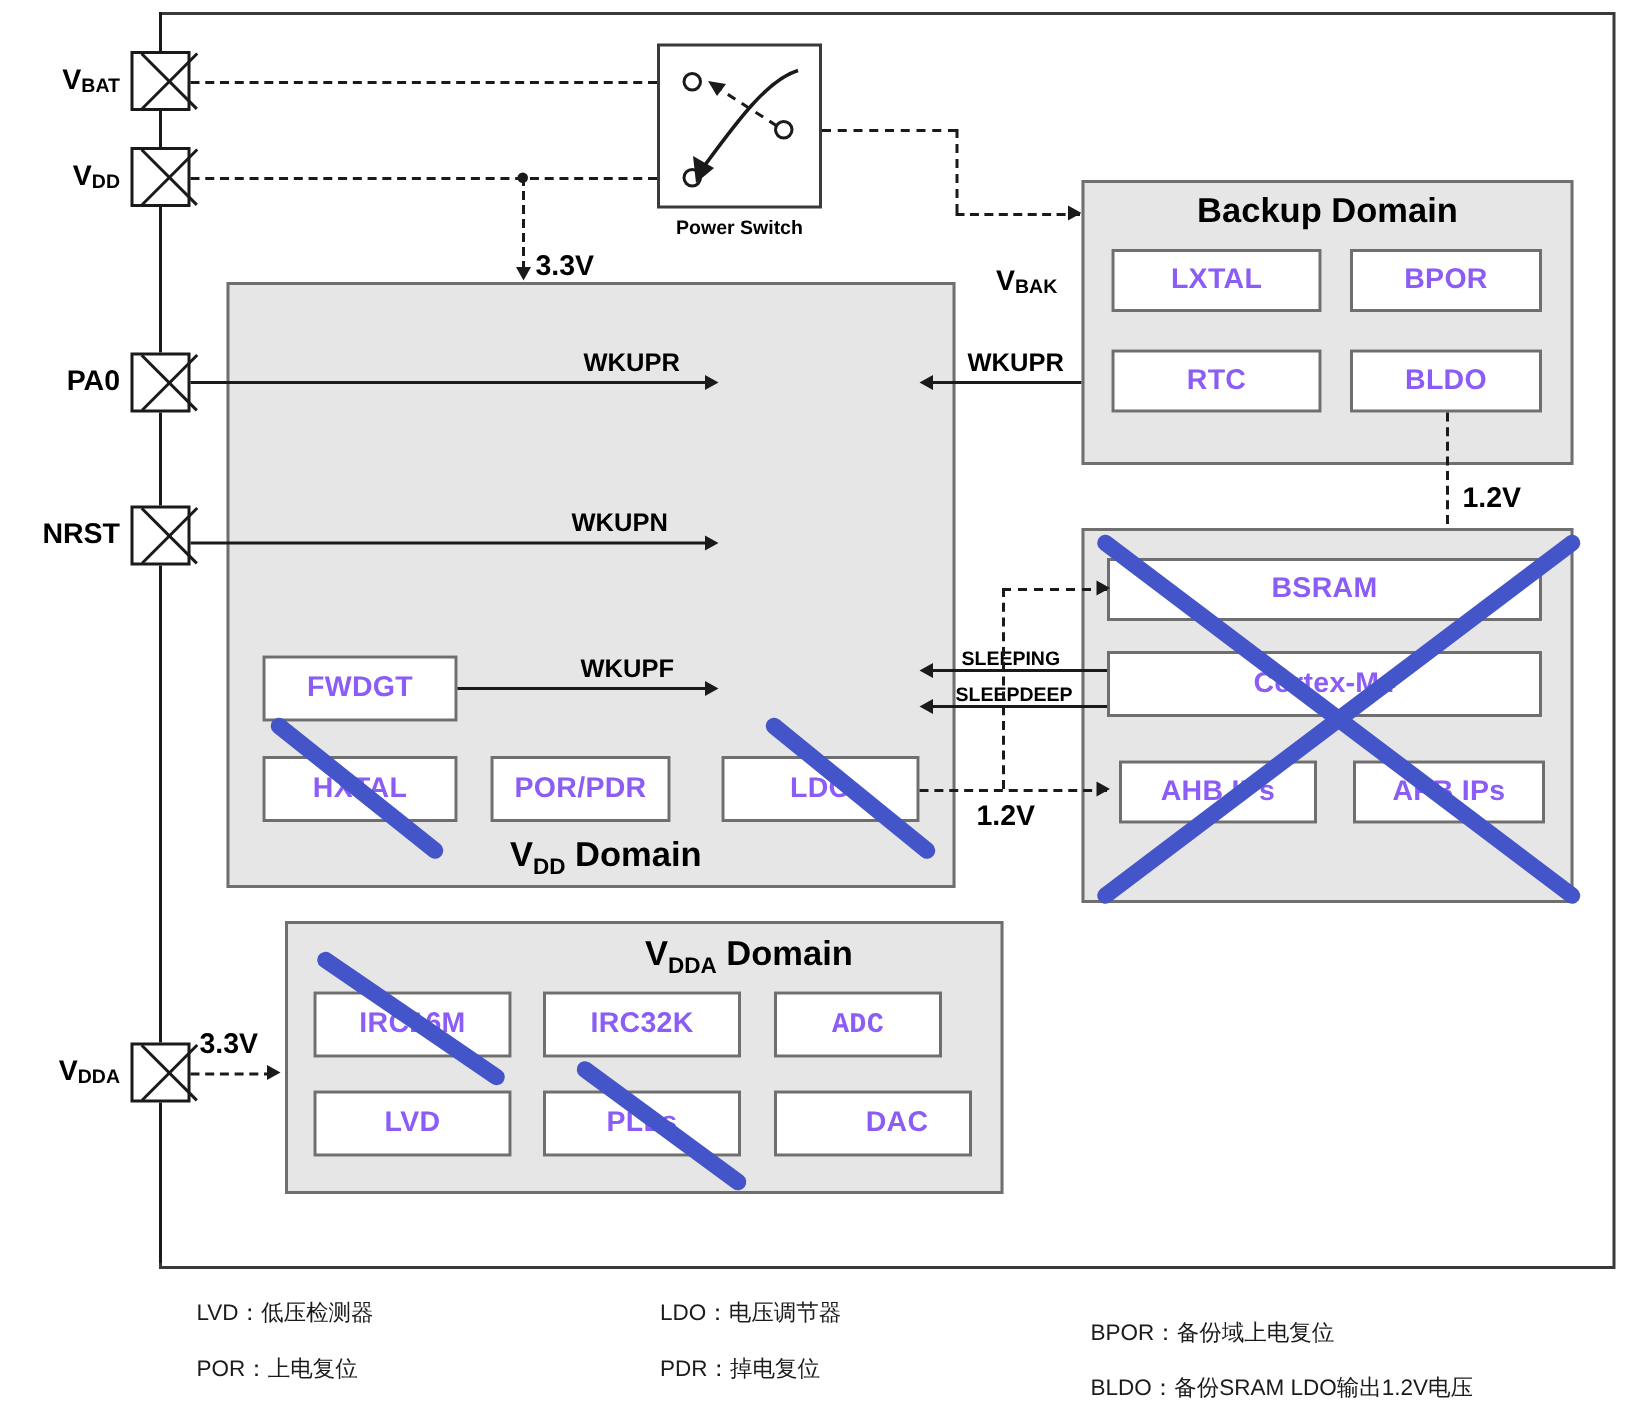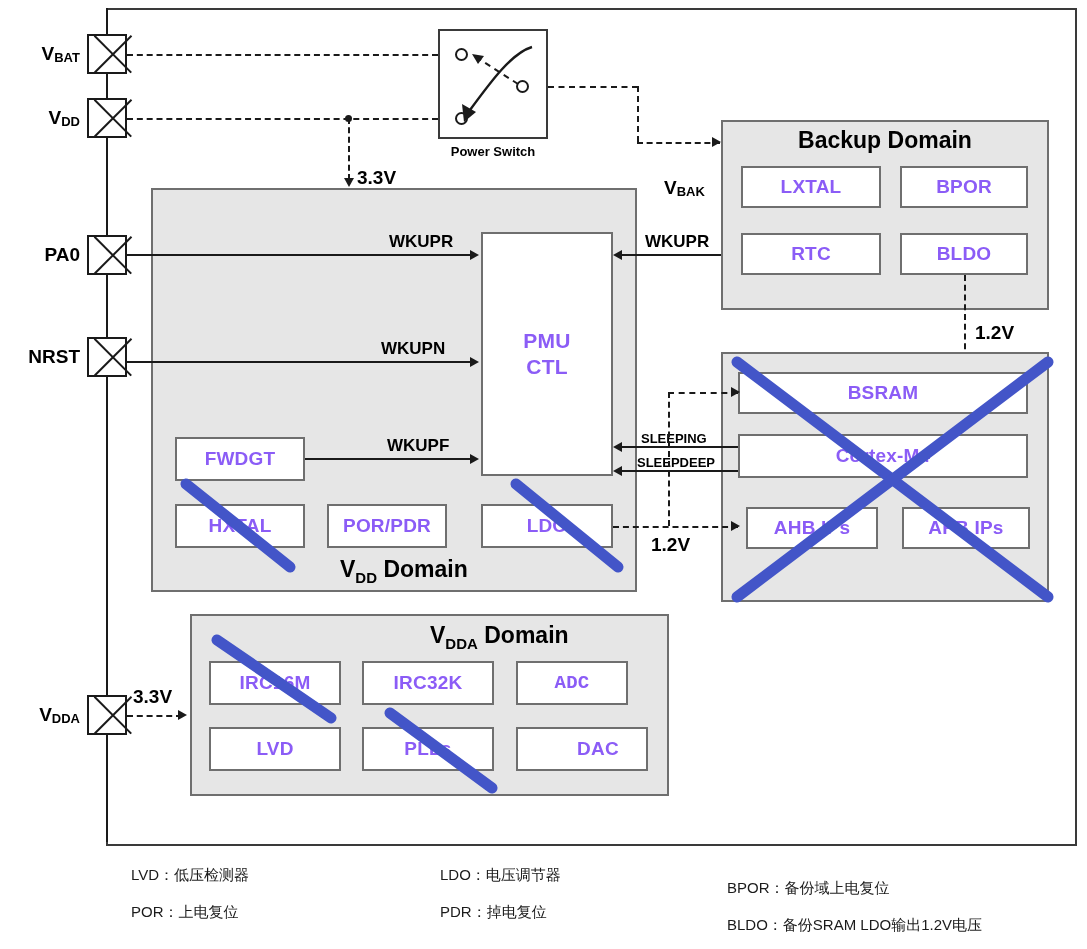--- a/index.html
+++ b/index.html
@@ -124,24 +124,20 @@
   <div class="ahr" style="left:712px;top:137px;"></div>
   <div class="vlabel" style="left:664px;top:130px;font-size:19px;margin-top:47px;">
     <span>V</span><sub>BAK</sub>
   </div>
 
   <div class="domain" style="left:151px;top:188px;width:486px;height:404px;"></div>
   <div class="domain-title" style="left:340px;top:556px;font-size:23px;">
     <span>V</span><sub style="font-size:15px;">DD</sub><span> Domain</span>
   </div>
 
-  <div class="blk" style="left:481px;top:232px;width:132px;height:244px;font-size:21px;flex-direction:column;line-height:1.25;">
-    <span>PMU</span>
-    <span>CTL</span>
-  </div>
 
   <div class="ln hln" style="left:127px;top:254px;width:345px;"></div>
   <div class="ahr" style="left:470px;top:250px;"></div>
   <div class="siglabel" style="left:389px;top:232px;font-size:17px;">
     <span>WKUPR</span>
   </div>
 
   <div class="ln hln" style="left:127px;top:361px;width:345px;"></div>
   <div class="ahr" style="left:470px;top:357px;"></div>
   <div class="siglabel" style="left:381px;top:339px;font-size:17px;">

